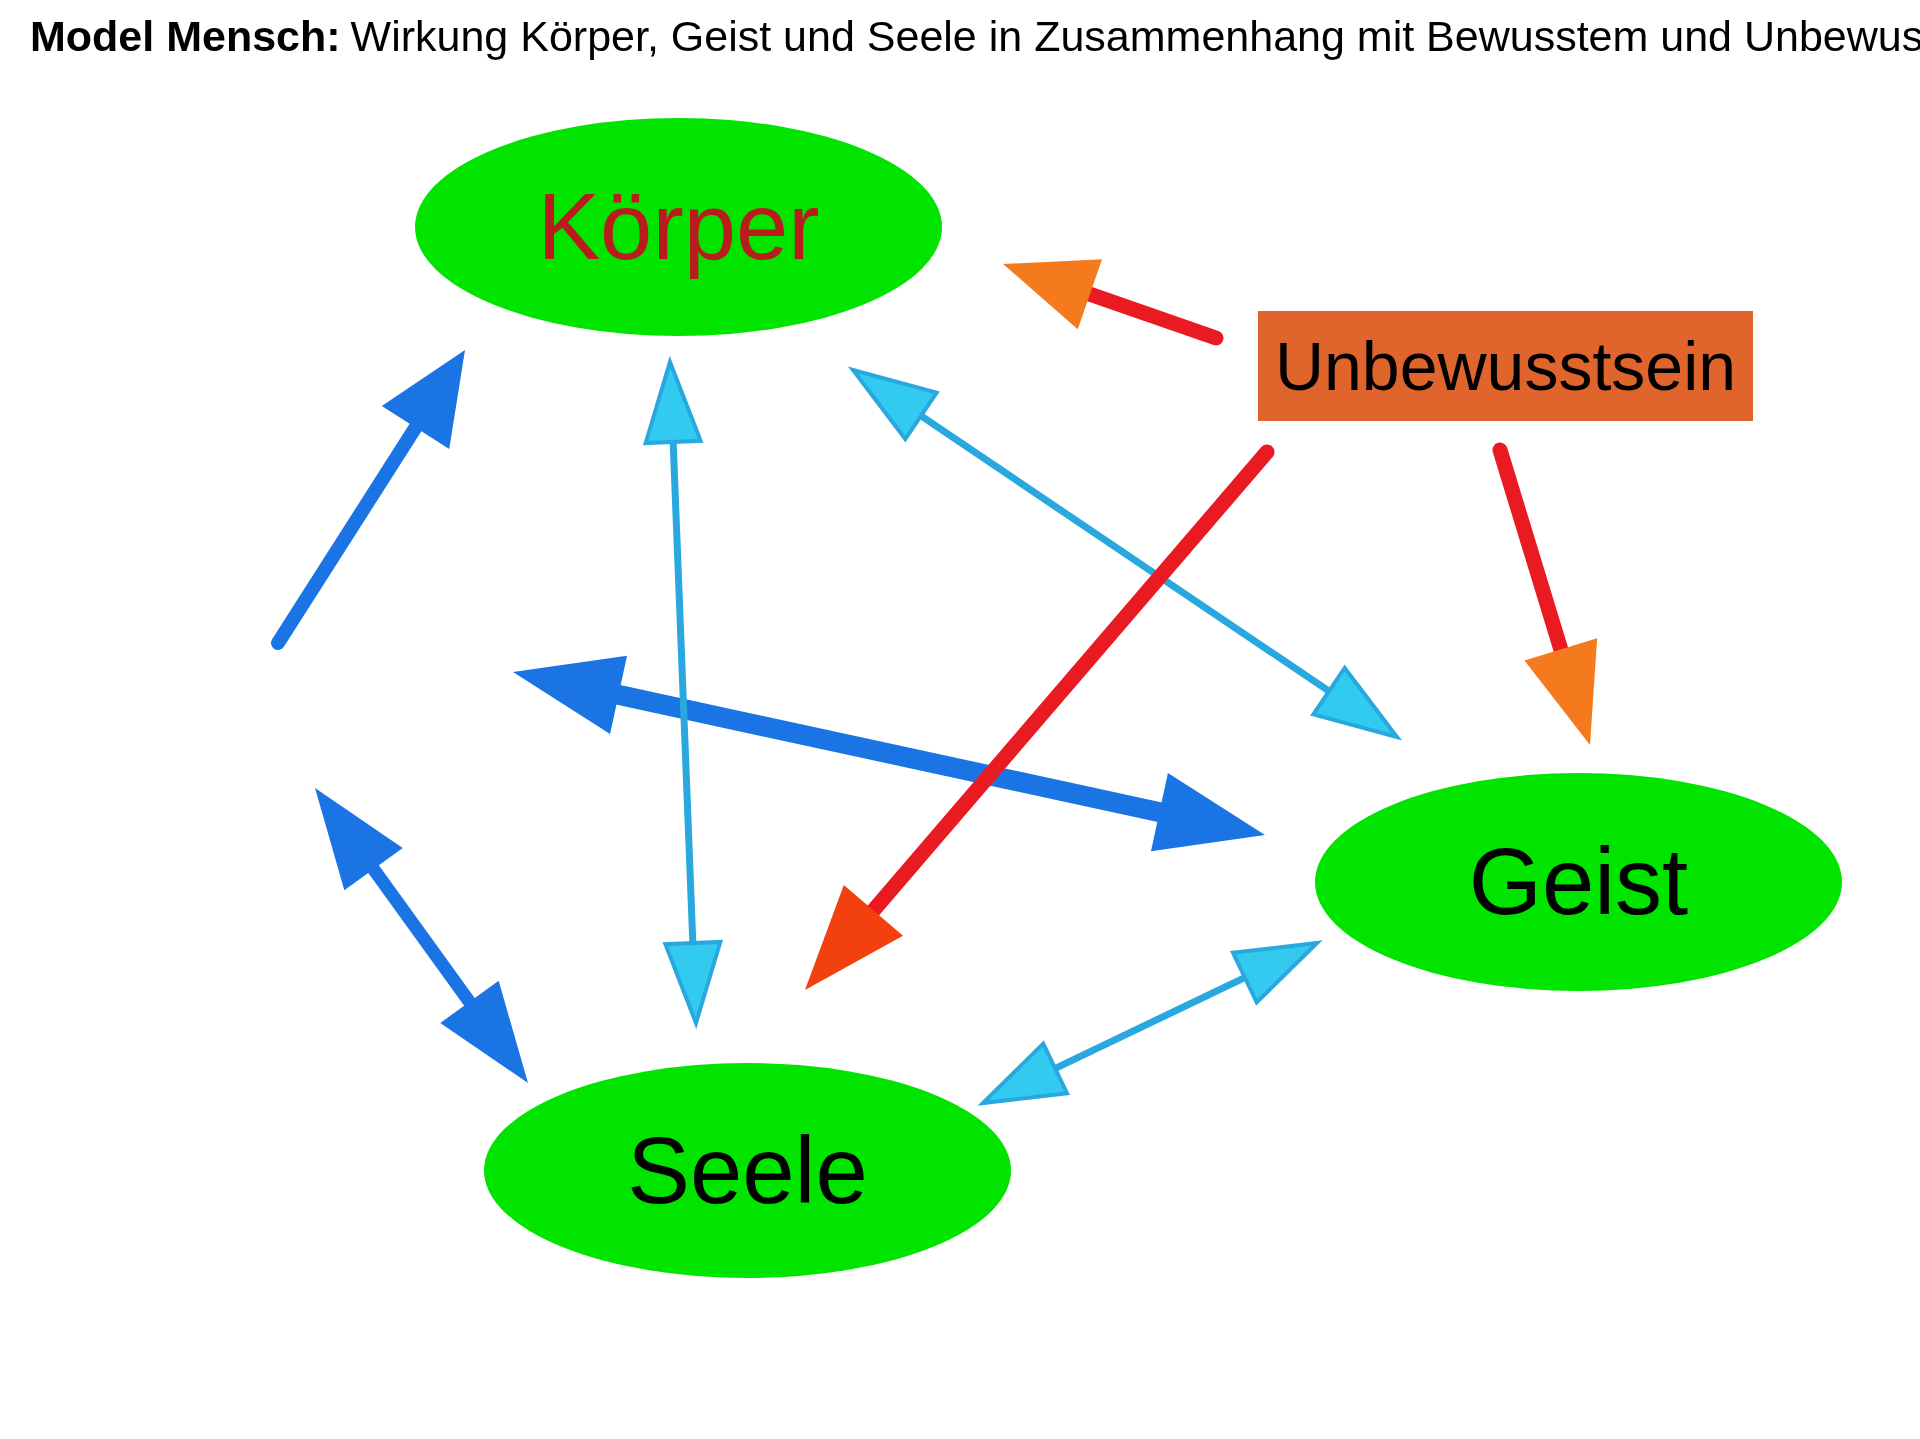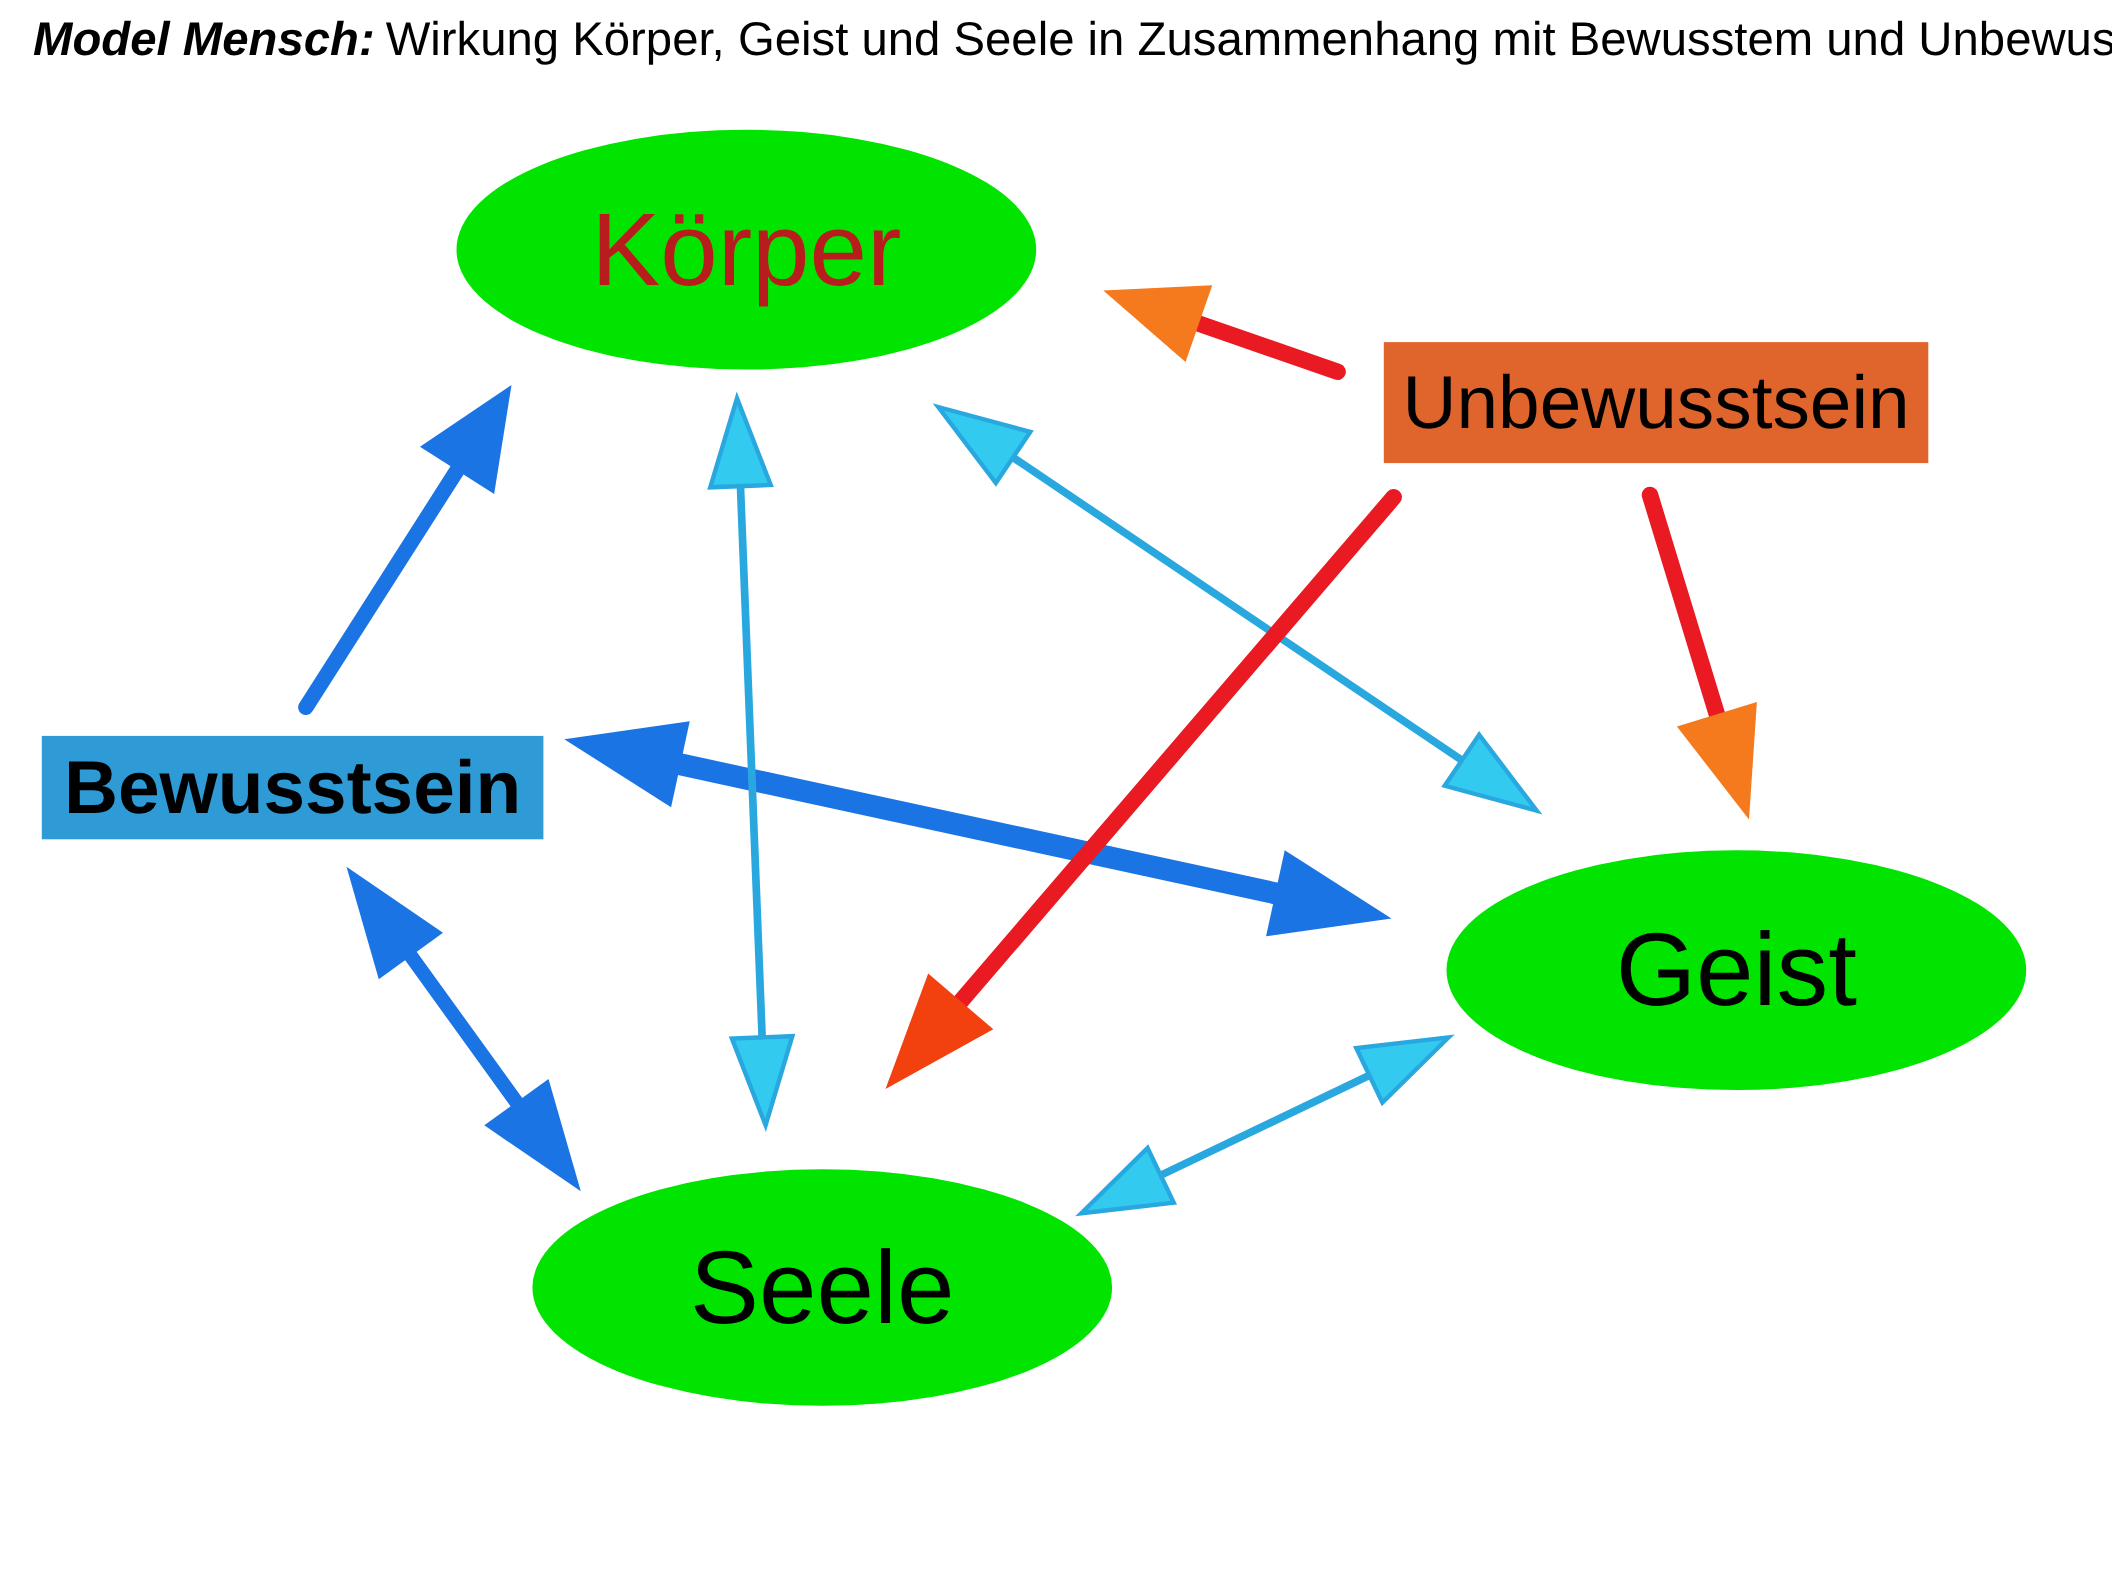--- a/index.html
+++ b/index.html
@@ -13,21 +13,21 @@
   }
   .title {
     position: absolute;
     left: 30px;
     top: 12px;
     font-size: 43px;
     color: #000;
     white-space: nowrap;
     letter-spacing: 0px;
   }
-  .title .lead { font-weight: bold; margin-right: 10px; font-style: italic; }
+  .title .lead { font-weight: bold; margin-right: 10px; }
   .node {
     position: absolute;
     display: flex;
     align-items: center;
     justify-content: center;
     color: #000;
     text-align: center;
     line-height: 1;
   }
   .node.ellipse { border-radius: 50%; }
@@ -60,23 +60,20 @@
   </div>
 
   <div class="node ellipse" style="left: 1315px; top: 773px; width: 527px; height: 218px; background: rgb(0, 228, 0); color: #000000; font-size: 94px; font-weight: normal;">
     <span>Geist</span>
   </div>
 
   <div class="node ellipse" style="left: 484px; top: 1063px; width: 527px; height: 215px; background: rgb(0, 228, 0); color: rgb(0, 0, 0); font-size: 94px; font-weight: normal;">
     <span>Seele</span>
   </div>
 
-  <div class="node" style="left: 38px; top: 669px; width: 456px; height: 94px; background: rgb(46, 155, 214); color: rgb(0, 0, 0); font-size: 68px; font-weight: bold;">
-    <span>Bewusstsein</span>
-  </div>
 
   <div class="node" style="left: 1258px; top: 311px; width: 495px; height: 110px; background: rgb(224, 101, 44); color: rgb(0, 0, 0); font-size: 68px; font-weight: normal; align-items: center;">
     <span>Unbewusstsein</span>
   </div>
 
   <svg id="arrow-layer" viewBox="0 0 1920 1439" xmlns="http://www.w3.org/2000/svg">
       <line x1="278" y1="643" x2="425.4037917431276" y2="412.0411177500728" stroke="#1b74e4" stroke-width="14" stroke-linecap="round"></line>
       <polygon points="465,350 449.22273845612295,449.07107558806507 381.7867409016961,406.03171878711686" fill="#1b74e4"></polygon>
       <line x1="597.4391698104635" y1="690.3026392009382" x2="1180.5608301895365" y2="816.6973607990618" stroke="#1b74e4" stroke-width="20" stroke-linecap="round"></line>
       <polygon points="1265,835 1150.9775936624121,851.2139092444122 1167.9244818114291,773.0294927532423" fill="#1b74e4"></polygon>

